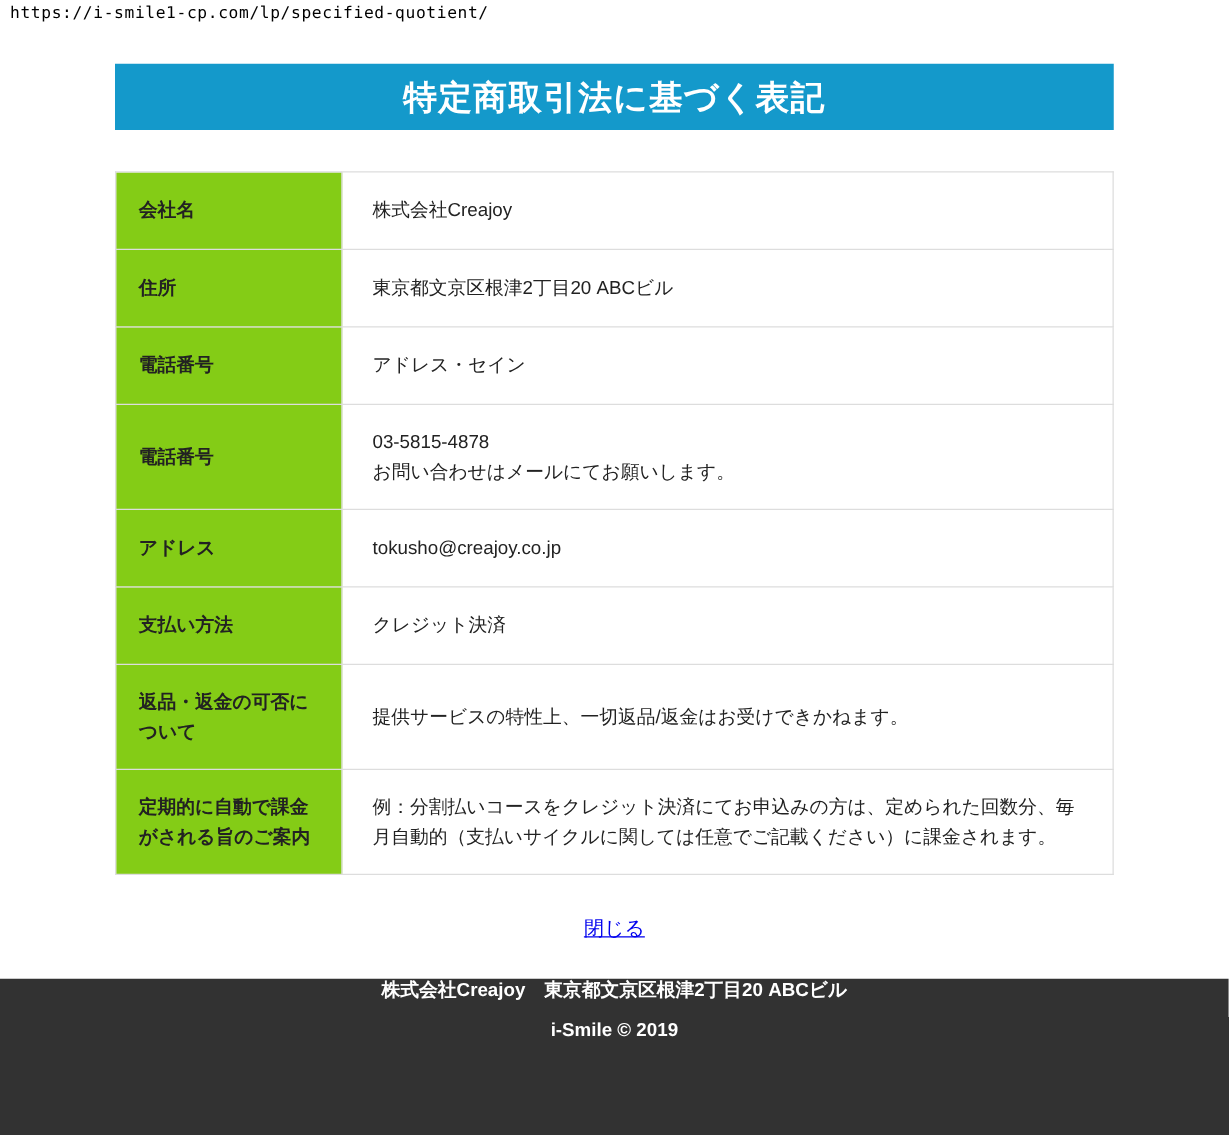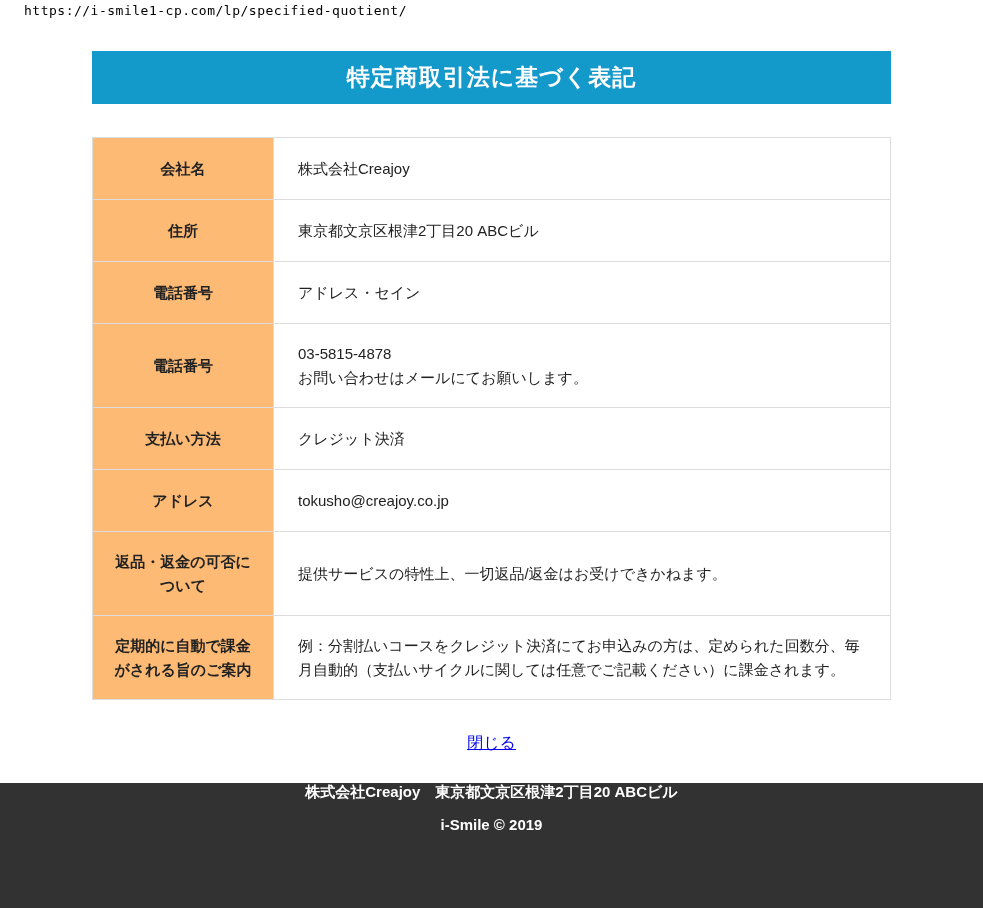--- a/index.html
+++ b/index.html
@@ -7,60 +7,60 @@
     width: 983px;
     min-height: 908px;
     background: #ffffff;
     font-family: "Liberation Sans", "DejaVu Sans", sans-serif;
     color: #222222;
     position: relative;
   }
   .url-text {
     position: absolute;
     top: 3px;
-    left: 24px;
+    left: 8px;
     font-family: "DejaVu Sans Mono", "Liberation Mono", monospace;
     font-size: 13px;
     color: #000000;
     letter-spacing: 0.5px;
   }
   .content {
     width: 799px;
     margin-left: 92px;
     padding-top: 51px;
   }
   .banner {
     height: 53px;
     background: #1499cb;
     display: flex;
     align-items: center;
     justify-content: center;
   }
   .banner h1 {
     color: #ffffff;
-    font-size: 23px;
+    font-size: 27px;
     font-weight: bold;
     letter-spacing: 1px;
   }
   .info-table {
     margin-top: 33px;
     width: 100%;
     border-collapse: collapse;
   }
   .info-table td {
     border: 1px solid #dddddd;
     vertical-align: middle;
     font-size: 15px;
     line-height: 1.55;
   }
   .label-cell {
     width: 181px;
-    background: #fdba74;
+    background: #84cc16;
     font-weight: bold;
-    text-align: center;
+    text-align: left;
     color: #222222;
     padding: 10px 18px;
   }
   .value-cell {
     background: #ffffff;
     text-align: left;
     padding: 10px 24px;
     white-space: pre-line;
     color: #222222;
   }
@@ -116,26 +116,26 @@
       <tr class="row-h-s">
         <td class="label-cell">電話番号</td>
         <td class="value-cell">アドレス・セイン</td>
       </tr>
       <tr class="row-h-l">
         <td class="label-cell">電話番号</td>
         <td class="value-cell">03-5815-4878
 お問い合わせはメールにてお願いします。</td>
       </tr>
       <tr class="row-h-s">
+        <td class="label-cell">アドレス</td>
+        <td class="value-cell">tokusho@creajoy.co.jp</td>
+      </tr>
+      <tr class="row-h-s">
         <td class="label-cell">支払い方法</td>
         <td class="value-cell">クレジット決済</td>
-      </tr>
-      <tr class="row-h-s">
-        <td class="label-cell">アドレス</td>
-        <td class="value-cell">tokusho@creajoy.co.jp</td>
       </tr>
       <tr class="row-h-l">
         <td class="label-cell">返品・返金の可否について</td>
         <td class="value-cell">提供サービスの特性上、一切返品/返金はお受けできかねます。</td>
       </tr>
       <tr class="row-h-l">
         <td class="label-cell">定期的に自動で課金がされる旨のご案内</td>
         <td class="value-cell">例：分割払いコースをクレジット決済にてお申込みの方は、定められた回数分、毎月自動的（支払いサイクルに関しては任意でご記載ください）に課金されます。</td>
       </tr>
     </tbody>

